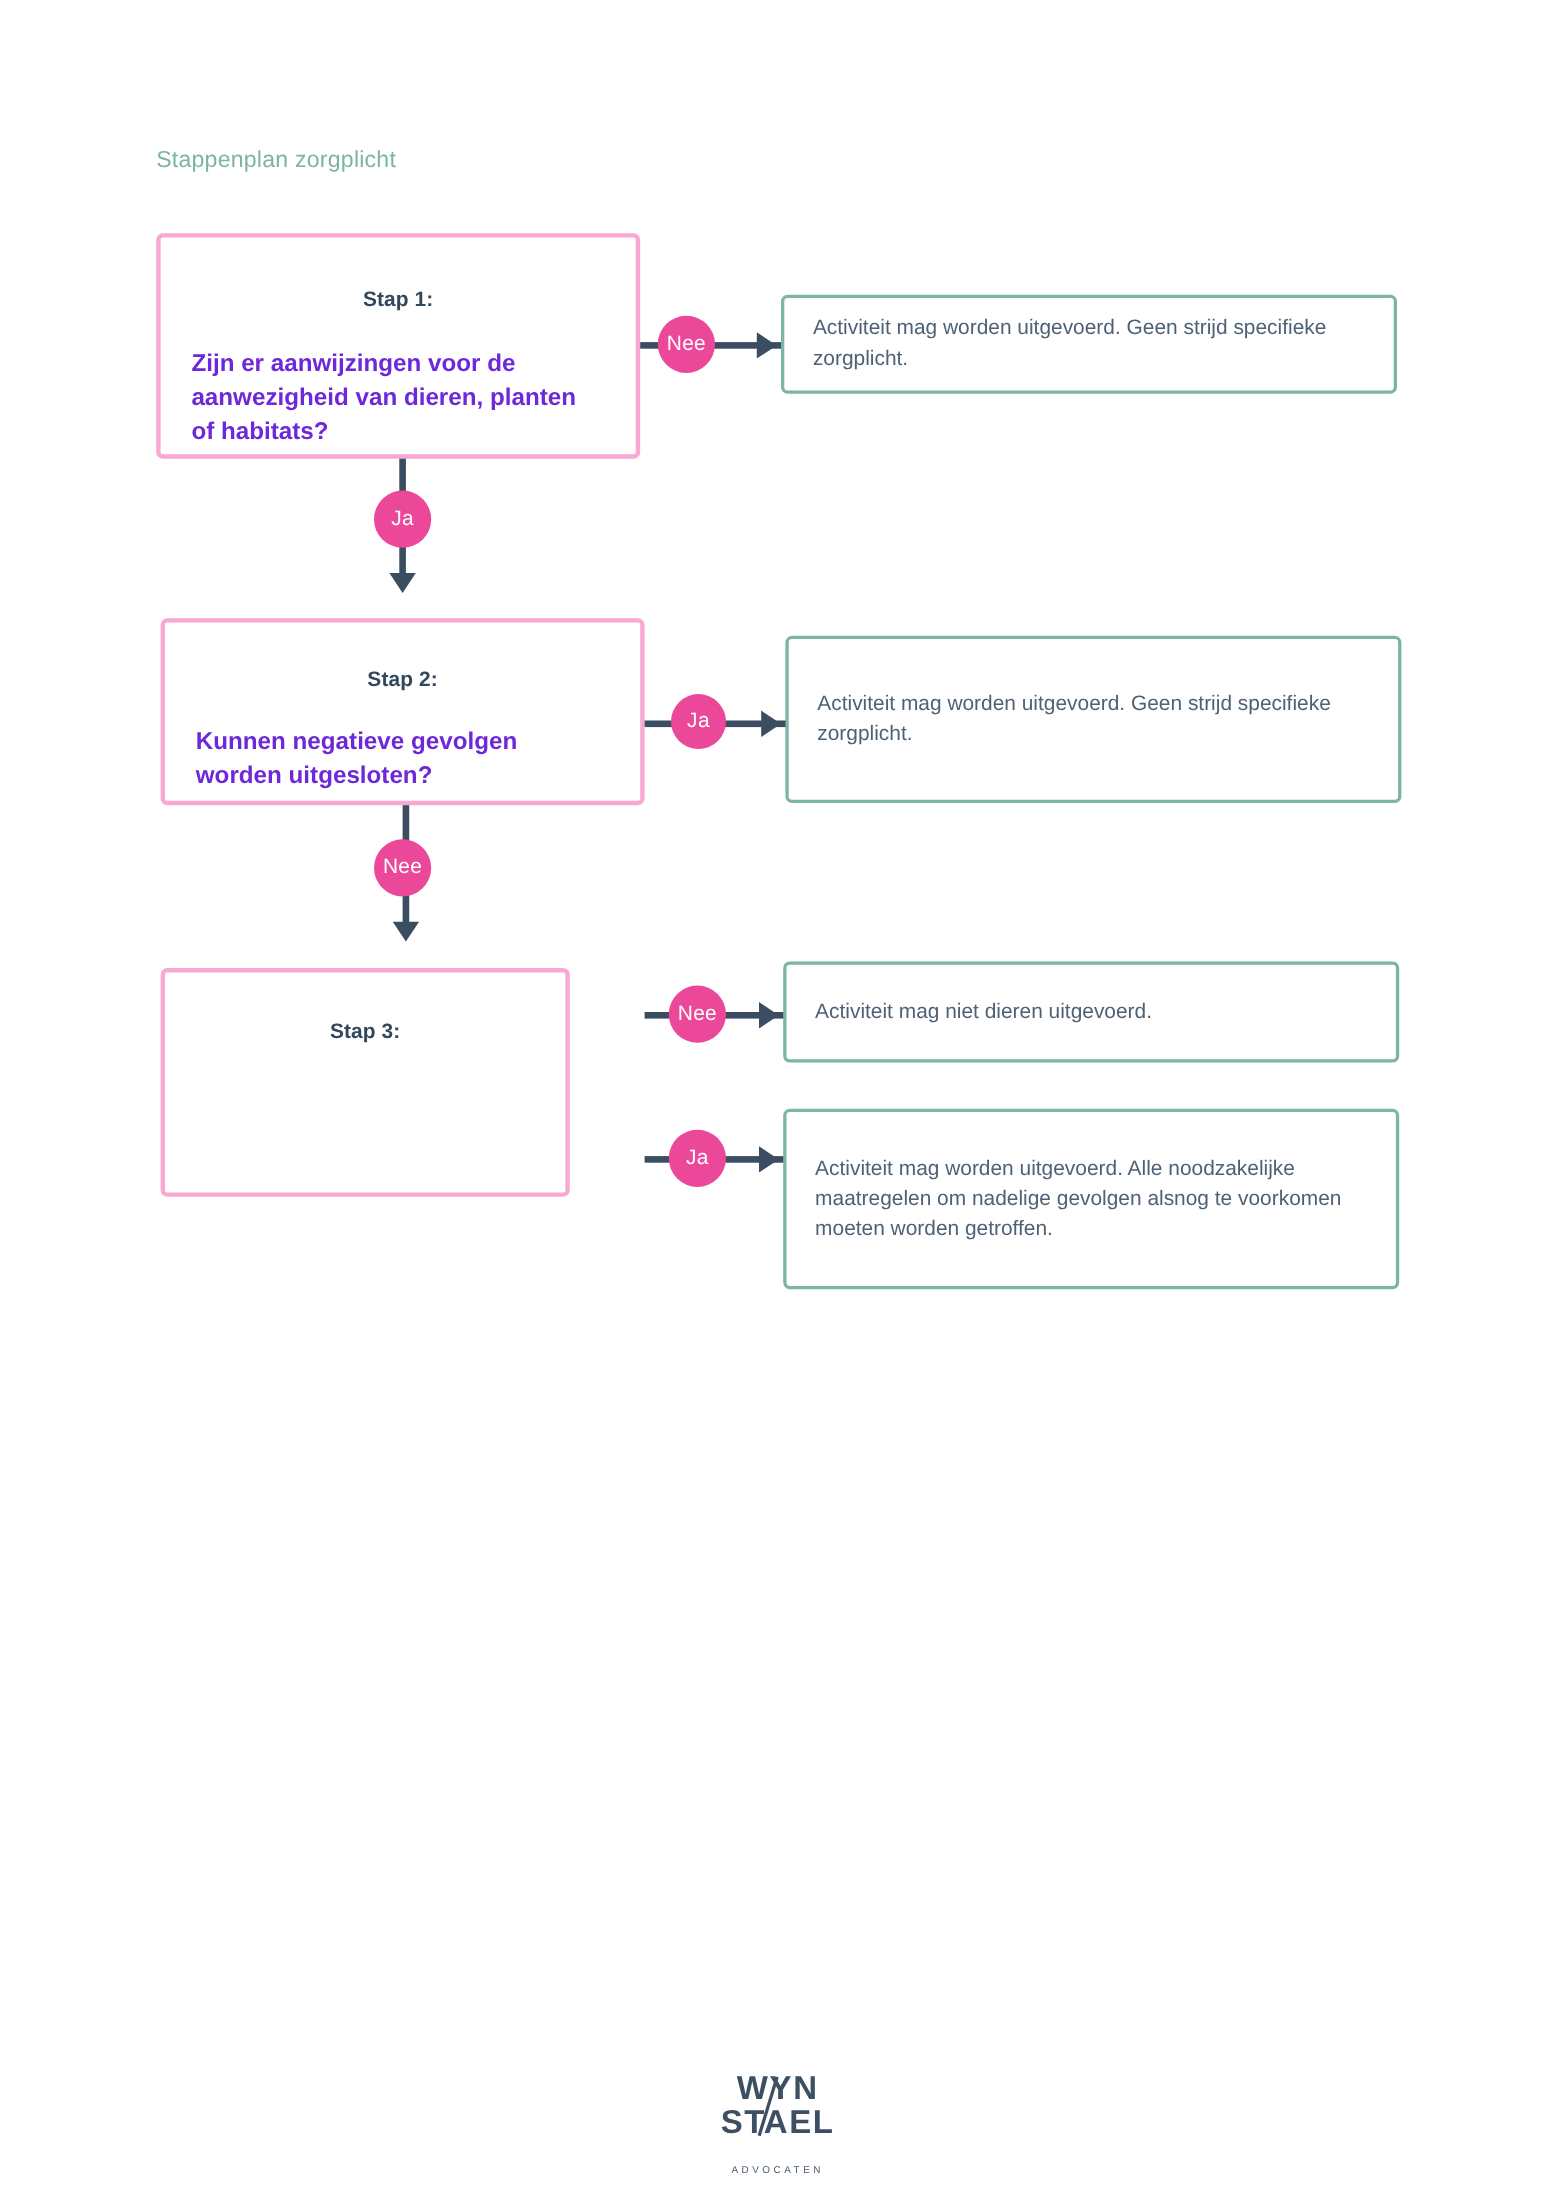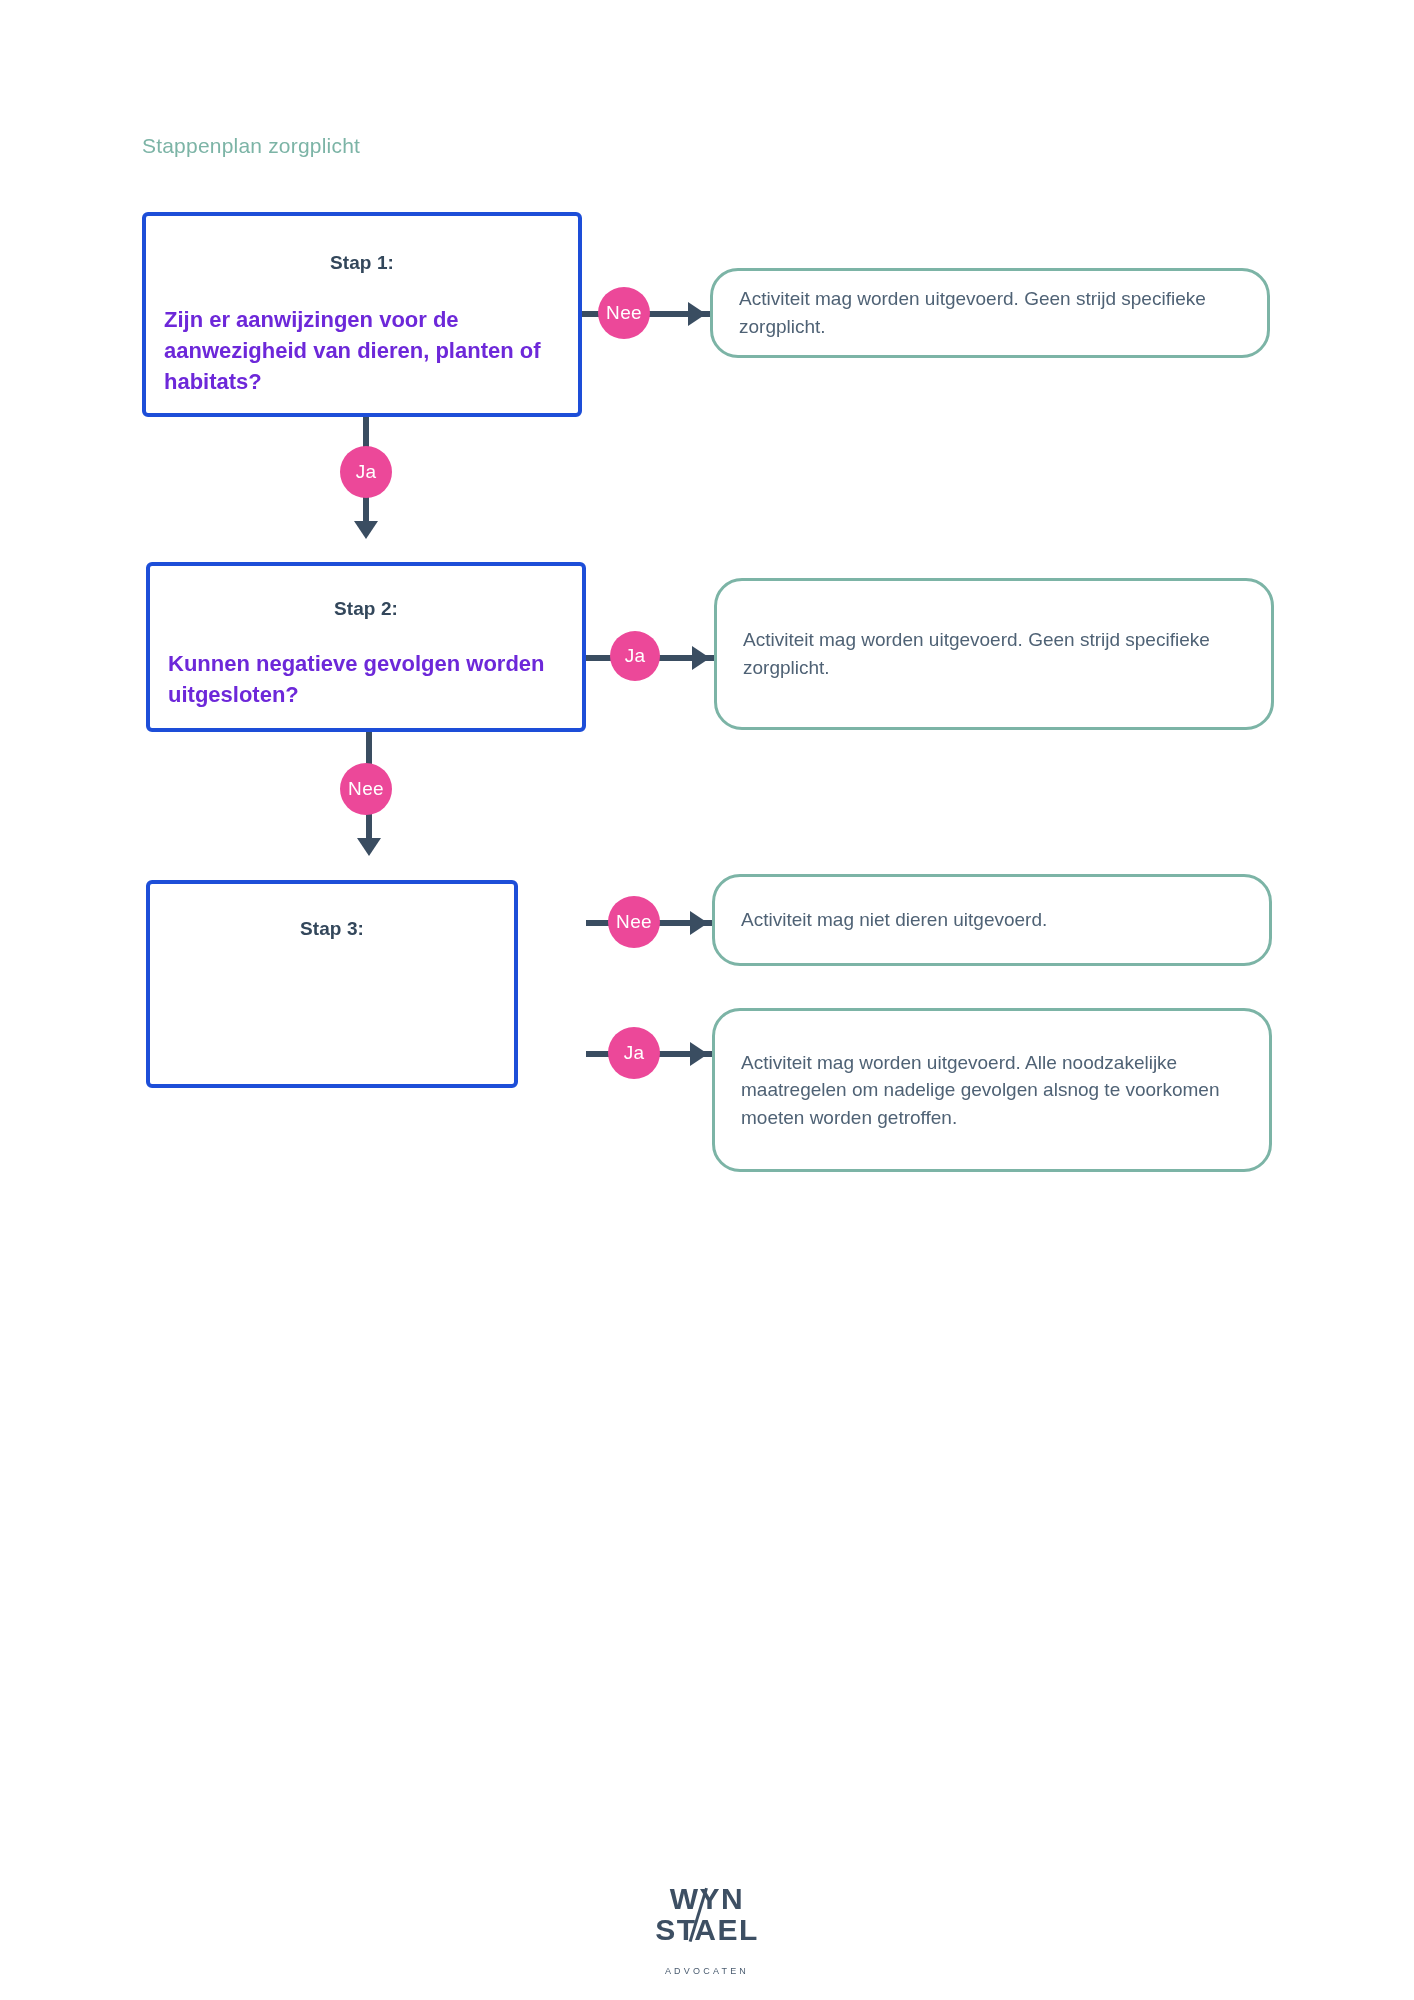--- a/index.html
+++ b/index.html
@@ -30,45 +30,45 @@
     font-size: 21px;
     font-weight: normal;
     color: #7cb4a6;
     letter-spacing: 0.2px;
   }
 
   
   .step-box {
     position: absolute;
     box-sizing: border-box;
-    border: 4px solid #1d4ed8;
+    border: 4px solid #f9a8d4;
     border-radius: 6px;
     background: #ffffff;
-    padding: 0;
+    padding: 10px;
   }
   .step-title {
     text-align: center;
     font-size: 19px;
     font-weight: bold;
     color: #33475b;
     letter-spacing: 0.1px;
   }
   .step-body {
     font-size: 22px;
     line-height: 1.42;
     color: #6d28d9;
     font-weight: 700;
   }
 
   
   .result-box {
     position: absolute;
     box-sizing: border-box;
     border: 3px solid #7cb4a6;
-    border-radius: 28px;
+    border-radius: 6px;
     background: #ffffff;
     display: flex;
     align-items: center;
   }
   .result-text {
     font-size: 19px;
     line-height: 1.45;
     color: #4f6275;
     font-weight: 400;
     padding: 0 26px;

